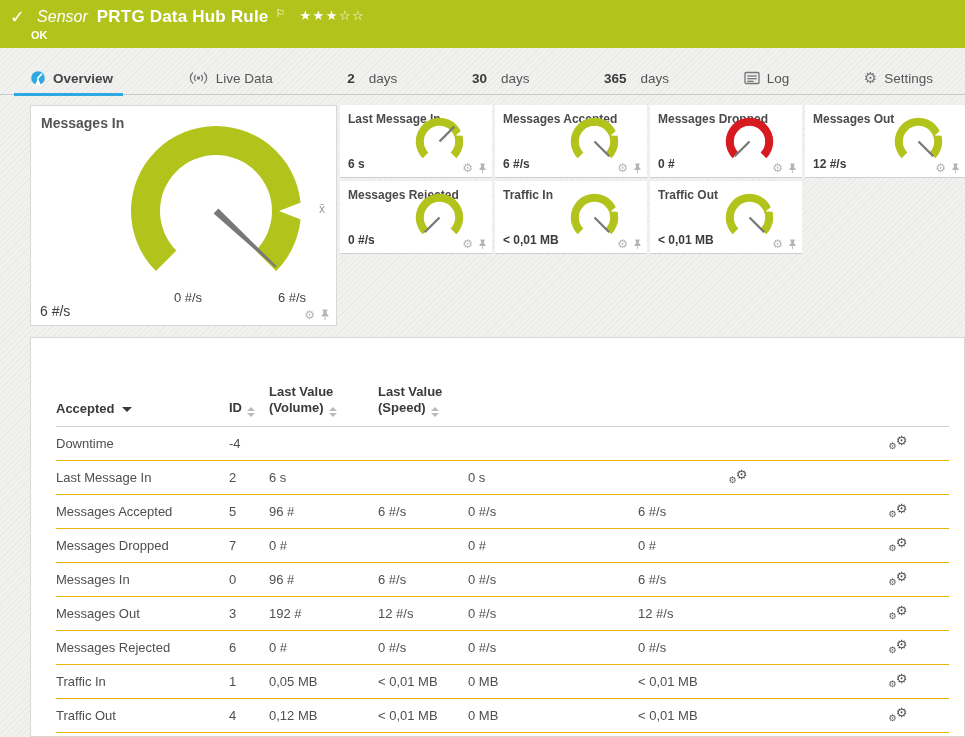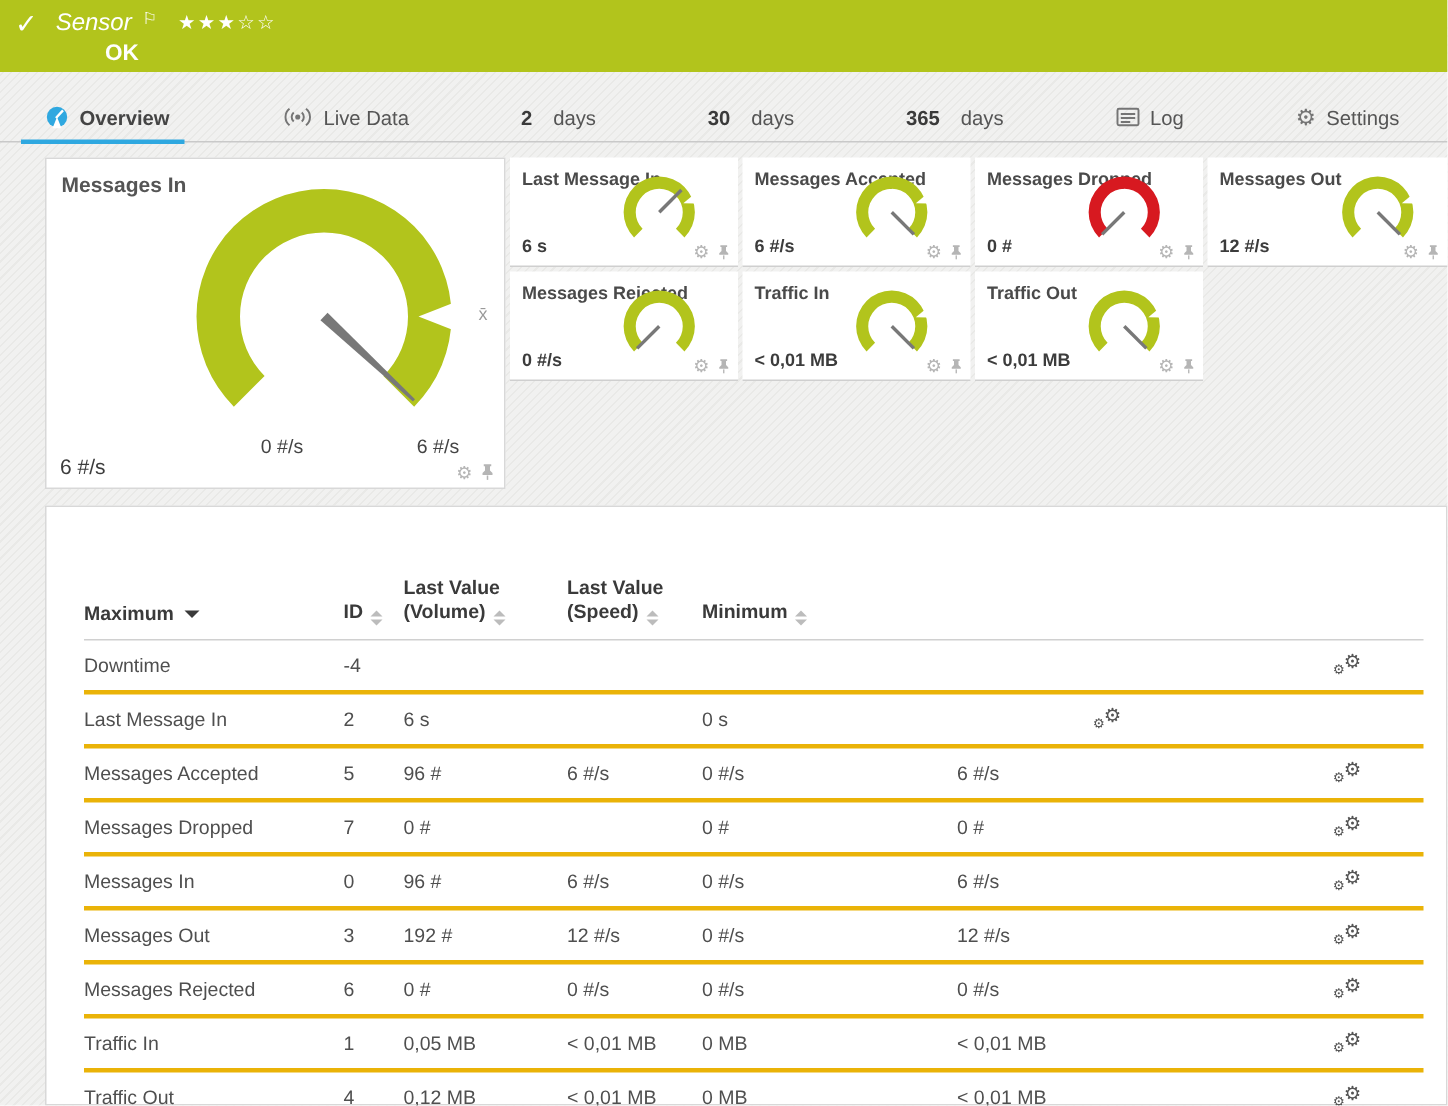--- a/index.html
+++ b/index.html
@@ -7,21 +7,21 @@
     font-family:"Liberation Sans","DejaVu Sans",sans-serif;
     background:repeating-linear-gradient(135deg,#f1f1f0 0px,#f1f1f0 3px,#e9e9e7 3px,#e9e9e7 4px);}
   
   .hdr{position:absolute;top:0;left:0;width:100%;height:48px;background:#b2c41c;color:#fff;box-sizing:border-box;}
   .hrow1{display:flex;align-items:center;padding:7px 0 0 10px;}
   .chk{font-size:18px;font-weight:bold;line-height:18px;}
   .kind{font-style:italic;font-size:16px;margin-left:12px;}
   .sensor-title{font-size:17px;font-weight:bold;margin-left:9px;letter-spacing:.2px;}
   .flagi{font-size:11px;margin-left:7px;margin-top:-8px;cursor:pointer;}
   .stars{font-size:13px;letter-spacing:1.5px;margin-left:14px;margin-top:-3px;cursor:pointer;}
-  .hrow2{padding-left:70px;font-size:15px;font-weight:bold;margin-top:2px;}
+  .hrow2{padding-left:31px;font-size:11px;font-weight:bold;margin-top:2px;}
   
   .tabs{position:absolute;top:62px;left:0;width:100%;height:33px;box-sizing:border-box;
     display:flex;align-items:center;justify-content:space-between;padding:0 32px 0 30px;border-bottom:1px solid #c9c9c9;}
   .tab{display:flex;align-items:center;gap:7px;font-size:13.5px;color:#555;height:33px;cursor:pointer;position:relative;white-space:nowrap;}
   .tab .tnum{color:#3a3a3a;font-weight:bold;margin-right:7px;}
   .tab.active::after{content:"";position:absolute;left:-16px;right:-10px;bottom:-1px;height:3px;background:#2fa8e0;}
   .tab.active .tlabel{font-weight:bold;color:#444;}
   .tico{display:inline-flex;align-items:center;}
   
   .panel-main{position:absolute;left:30px;top:105px;width:307px;height:221px;background:#fff;border:1px solid #d8d8d8;box-sizing:border-box;}
@@ -42,21 +42,21 @@
   .mgauge{position:absolute;right:24px;top:7px;width:57px;height:57px;cursor:pointer;}
   .mneedle{stroke:#787878;stroke-width:2.4;}
   .mvalue{position:absolute;left:8px;bottom:6px;font-size:12px;font-weight:bold;color:#3c3c3c;white-space:nowrap;}
   .cicons{position:absolute;right:5px;bottom:3px;}
   
   .panel-table{position:absolute;left:30px;top:337px;width:935px;height:400px;background:#fff;border:1px solid #d8d8d8;box-sizing:border-box;}
   .tinner{margin:0 15px 0 25px;}
   .thead,.trw{display:grid;grid-template-columns:173px 40px 109px 90px 170px 200px 120px;}
   .thead{align-items:end;padding-top:46px;padding-bottom:9px;border-bottom:1px solid #d0d0d0;
     font-size:13px;font-weight:bold;color:#3a3a3a;line-height:16px;}
-  .trw{height:33px;align-items:center;border-bottom:3px solid #eab308;font-size:13px;color:#4f4f4f;}
+  .trw{height:33px;align-items:center;border-bottom:1px solid #eab308;font-size:13px;color:#4f4f4f;}
   .r{text-align:left;}
   .ic{text-align:center;}
   .th{cursor:pointer;}
   .sort{display:inline-flex;flex-direction:column;gap:2px;margin-left:5px;vertical-align:1px;}
   .sort i{width:0;height:0;border-left:4px solid transparent;border-right:4px solid transparent;}
   .sort .up{border-bottom:4px solid #bcbcbc;}
   .sort .dn{border-top:4px solid #bcbcbc;}
   .caret{display:inline-block;width:0;height:0;border-left:5px solid transparent;border-right:5px solid transparent;border-top:5px solid #3a3a3a;margin-left:7px;vertical-align:1px;}
   .editicon{position:relative;display:inline-block;width:19px;height:17px;color:#555;cursor:pointer;}
   .editicon b{position:absolute;font-weight:normal;line-height:1;}
@@ -65,20 +65,21 @@
 </style>
 </head>
 <body>
 
 <div class="page">
 
   <div class="hdr">
     <div class="hrow1">
       <span class="chk">✓</span>
       <span class="kind">Sensor</span>
+      <span class="sensor-title">PRTG Data Hub Rule</span>
       <span class="flagi">⚐</span>
       <span class="stars"><span>★★★</span><span>☆☆</span></span>
     </div>
     <div class="hrow2"><span>OK</span></div>
   </div>
 
   <div class="tabs">
     <div class="tab active">
       <span class="tico">
         <svg width="16" height="16" viewBox="0 0 16 16">
@@ -263,43 +264,39 @@
         <svg class="pinsvg" width="9" height="12" viewBox="0 0 12 14">
           <path d="M3,1 h6 v1.5 h-1 v3.5 l2,2 v1.5 H2 v-1.5 l2,-2 v-3.5 H3 Z" fill="#b5b5b5"></path>
           <rect x="5.4" y="10" width="1.2" height="3.5" fill="#b5b5b5"></rect>
         </svg>
       </span>
   </div>
 
   <div class="panel-table">
     <div class="tinner">
       <div class="thead">
-        <div class="th"><span>Maximum</span><i class="caret"></i></div>
+        <div class="th"><span>Accepted</span><i class="caret"></i></div>
         <div class="th r"><span>ID</span><span class="sort">
               <i class="up"></i>
               <i class="dn"></i>
             </span></div>
         <div class="th r">
             <div>Last Value</div>
             <div><span>(Volume)</span><span class="sort">
                 <i class="up"></i>
                 <i class="dn"></i>
               </span></div>
           </div>
         <div class="th r">
             <div>Last Value</div>
             <div><span>(Speed)</span><span class="sort">
                 <i class="up"></i>
                 <i class="dn"></i>
               </span></div>
           </div>
-        <div class="th r"><span>Minimum</span><span class="sort">
-              <i class="up"></i>
-              <i class="dn"></i>
-            </span></div>
         <div class="th ic"></div>
       </div>
 
       <div class="trw">
         <div>Downtime</div>
         <div class="r">-4</div>
         <div class="r"></div>
         <div class="r"></div>
         <div class="r"></div>
         <div class="r"></div>

